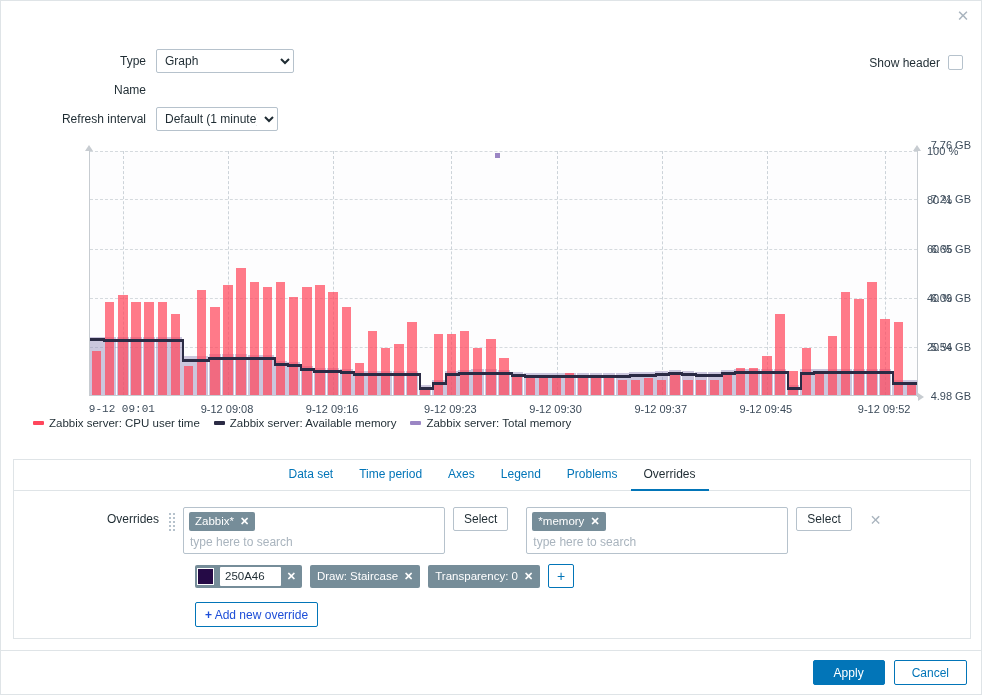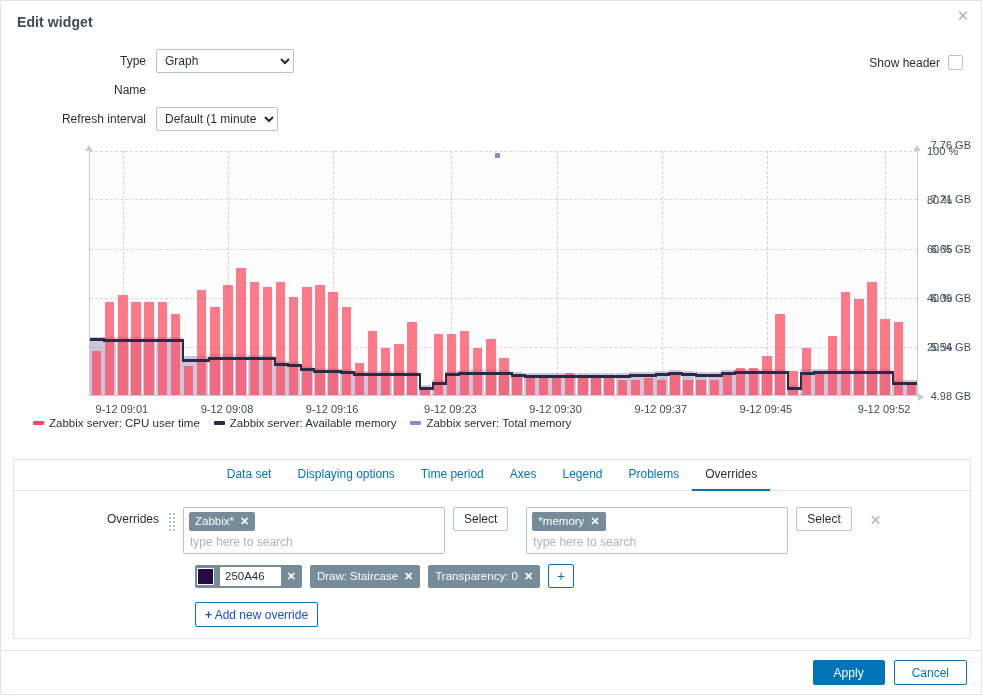--- a/index.html
+++ b/index.html
@@ -410,21 +410,20 @@
     border-radius: 2px;
     cursor: pointer;
   }
 </style>
 </head>
 <body>
 
 <div class="dialog">
 
   <div class="dlg-header">
-    <div class="dlg-title">Edit widget</div>
     <div class="dlg-close">✕</div>
   </div>
 
   <div class="form-area">
     <div class="frow">
       <div class="flabel">Type</div>
       <select class="zselect" id="type-select">
         <option>Graph</option>
       </select>
     </div>
@@ -721,21 +720,21 @@
         <div class="ylabel-left" style="top: 205.647px;">5.54 GB</div>
         <div class="ylabel-left" style="top: 157.176px;">6.09 GB</div>
         <div class="ylabel-left" style="top: 107.824px;">6.65 GB</div>
         <div class="ylabel-left" style="top: 58.4712px;">7.21 GB</div>
         <div class="ylabel-left" style="top: 4px;">7.76 GB</div>
         <div class="ylabel-right" style="top: 206px;">20 %</div>
         <div class="ylabel-right" style="top: 157px;">40 %</div>
         <div class="ylabel-right" style="top: 108px;">60 %</div>
         <div class="ylabel-right" style="top: 59px;">80 %</div>
         <div class="ylabel-right" style="top: 10px;">100 %</div>
-        <div class="xlabel" style="left: 110.857px;">9-12 09:01</div>
+        <div class="xlabel" style="left: 110.857px; font-family: Liberation Mono, monospace;">9-12 09:01</div>
         <div class="xlabel" style="left: 216px;">9-12 09:08</div>
         <div class="xlabel" style="left: 321.143px;">9-12 09:16</div>
         <div class="xlabel" style="left: 439.429px;">9-12 09:23</div>
         <div class="xlabel" style="left: 544.571px;">9-12 09:30</div>
         <div class="xlabel" style="left: 649.714px;">9-12 09:37</div>
         <div class="xlabel" style="left: 754.857px;">9-12 09:45</div>
         <div class="xlabel" style="left: 873.143px;">9-12 09:52</div>
       </div>
     <div class="legend" id="chart-legend">
         <div class="legend-item">
@@ -749,21 +748,20 @@
         <div class="legend-item">
           <span class="legend-swatch" style="background: rgb(155, 134, 196);"></span>
           <span>Zabbix server: Total memory</span>
         </div>
       </div>
   </div>
 
   <div class="tabs-panel">
     <div class="tabbar" id="tabbar">
         <div class="tab">Data set</div>
-        <div class="tab">Displaying options</div>
         <div class="tab">Time period</div>
         <div class="tab">Axes</div>
         <div class="tab">Legend</div>
         <div class="tab">Problems</div>
         <div class="tab active">Overrides</div>
       </div>
 
     <div class="ovr-body">
       <div class="ovr-row">
         <div class="ovr-label">Overrides</div>

